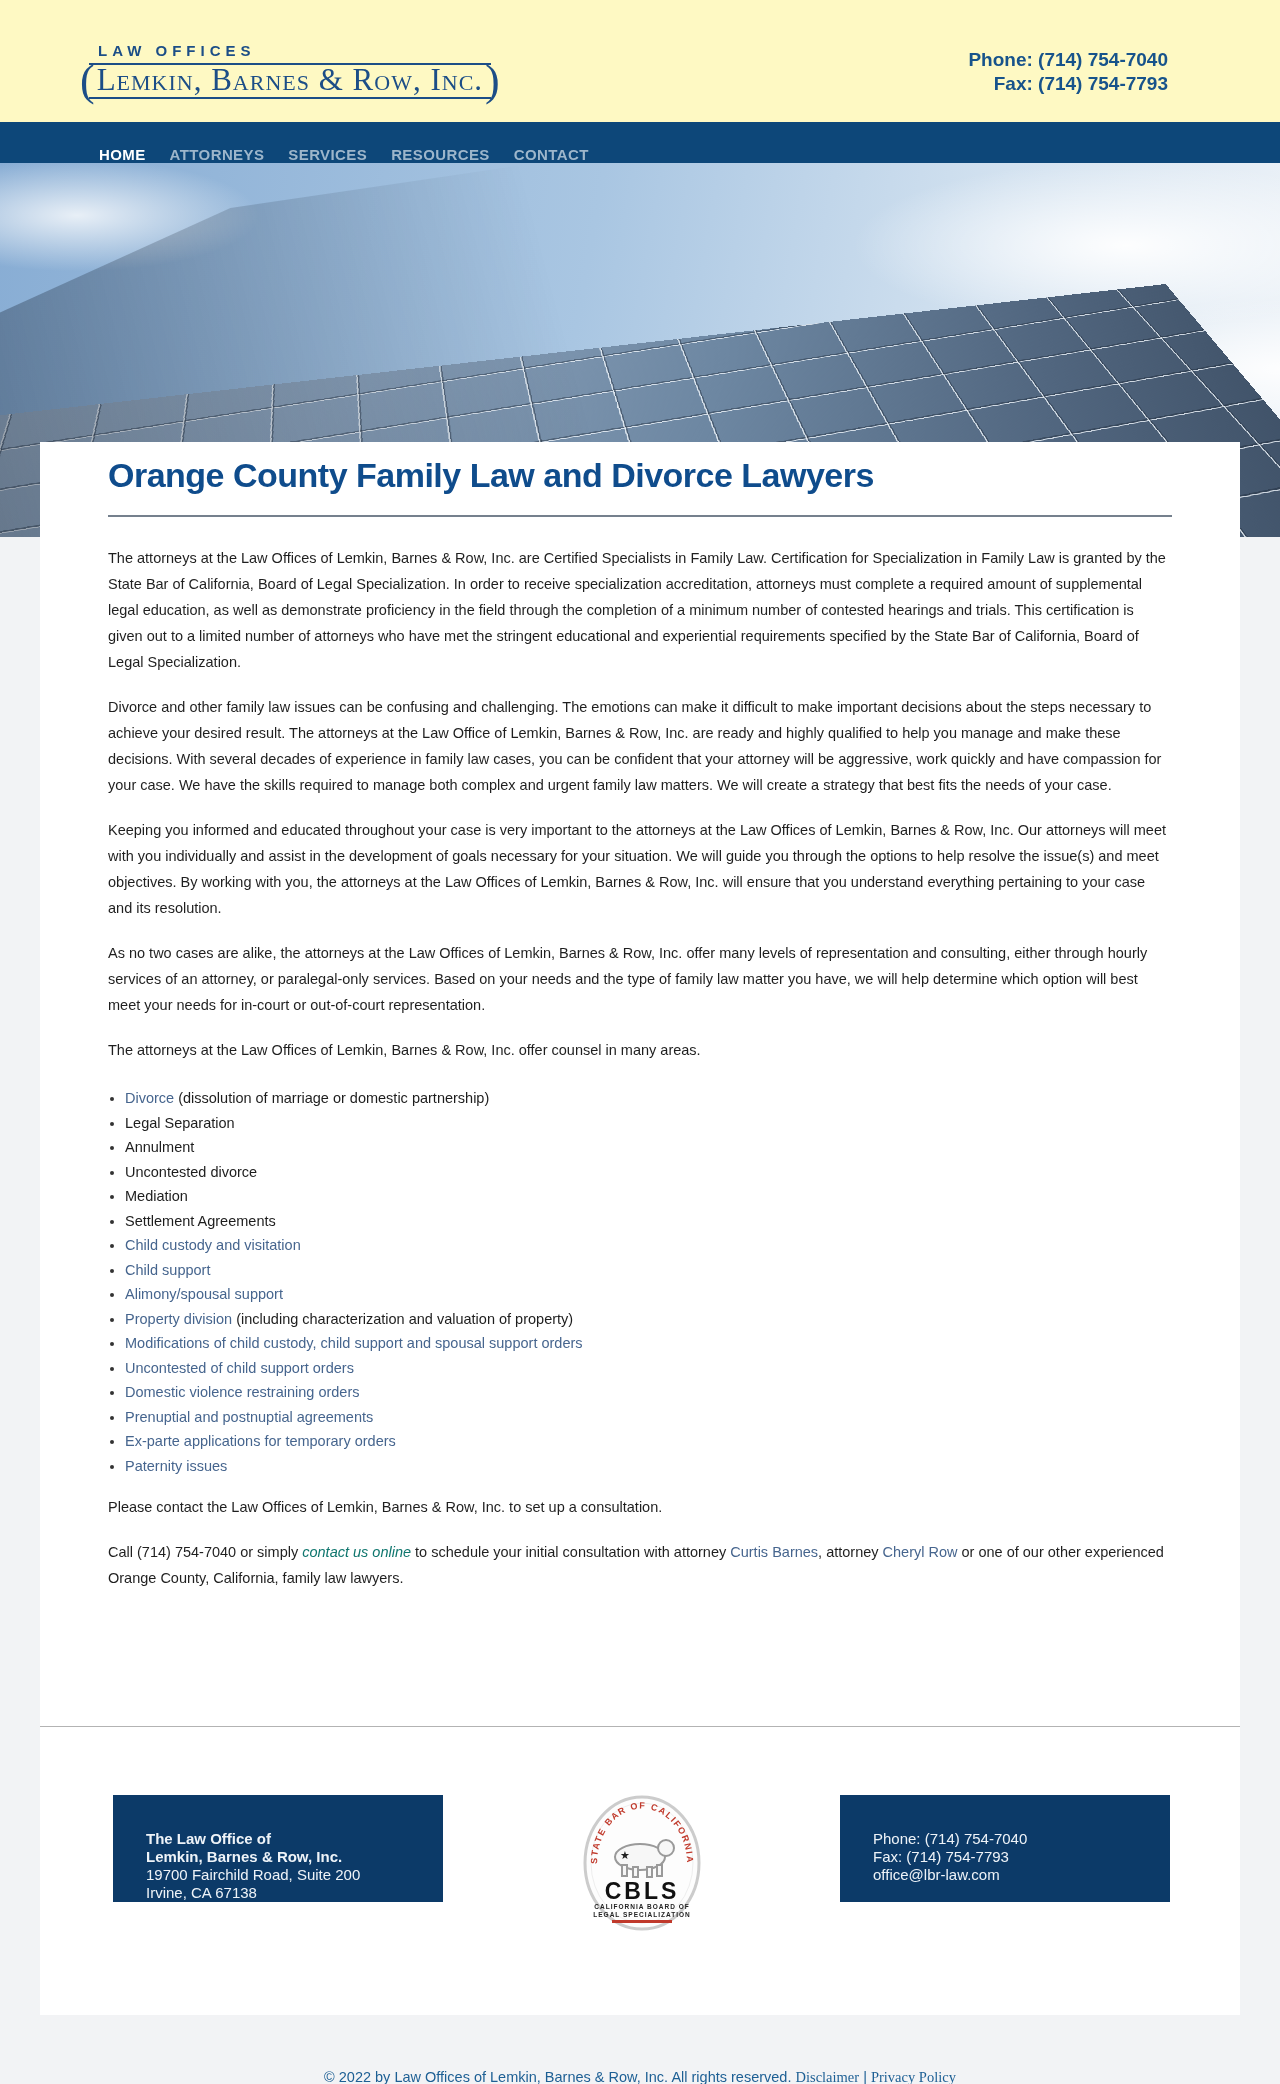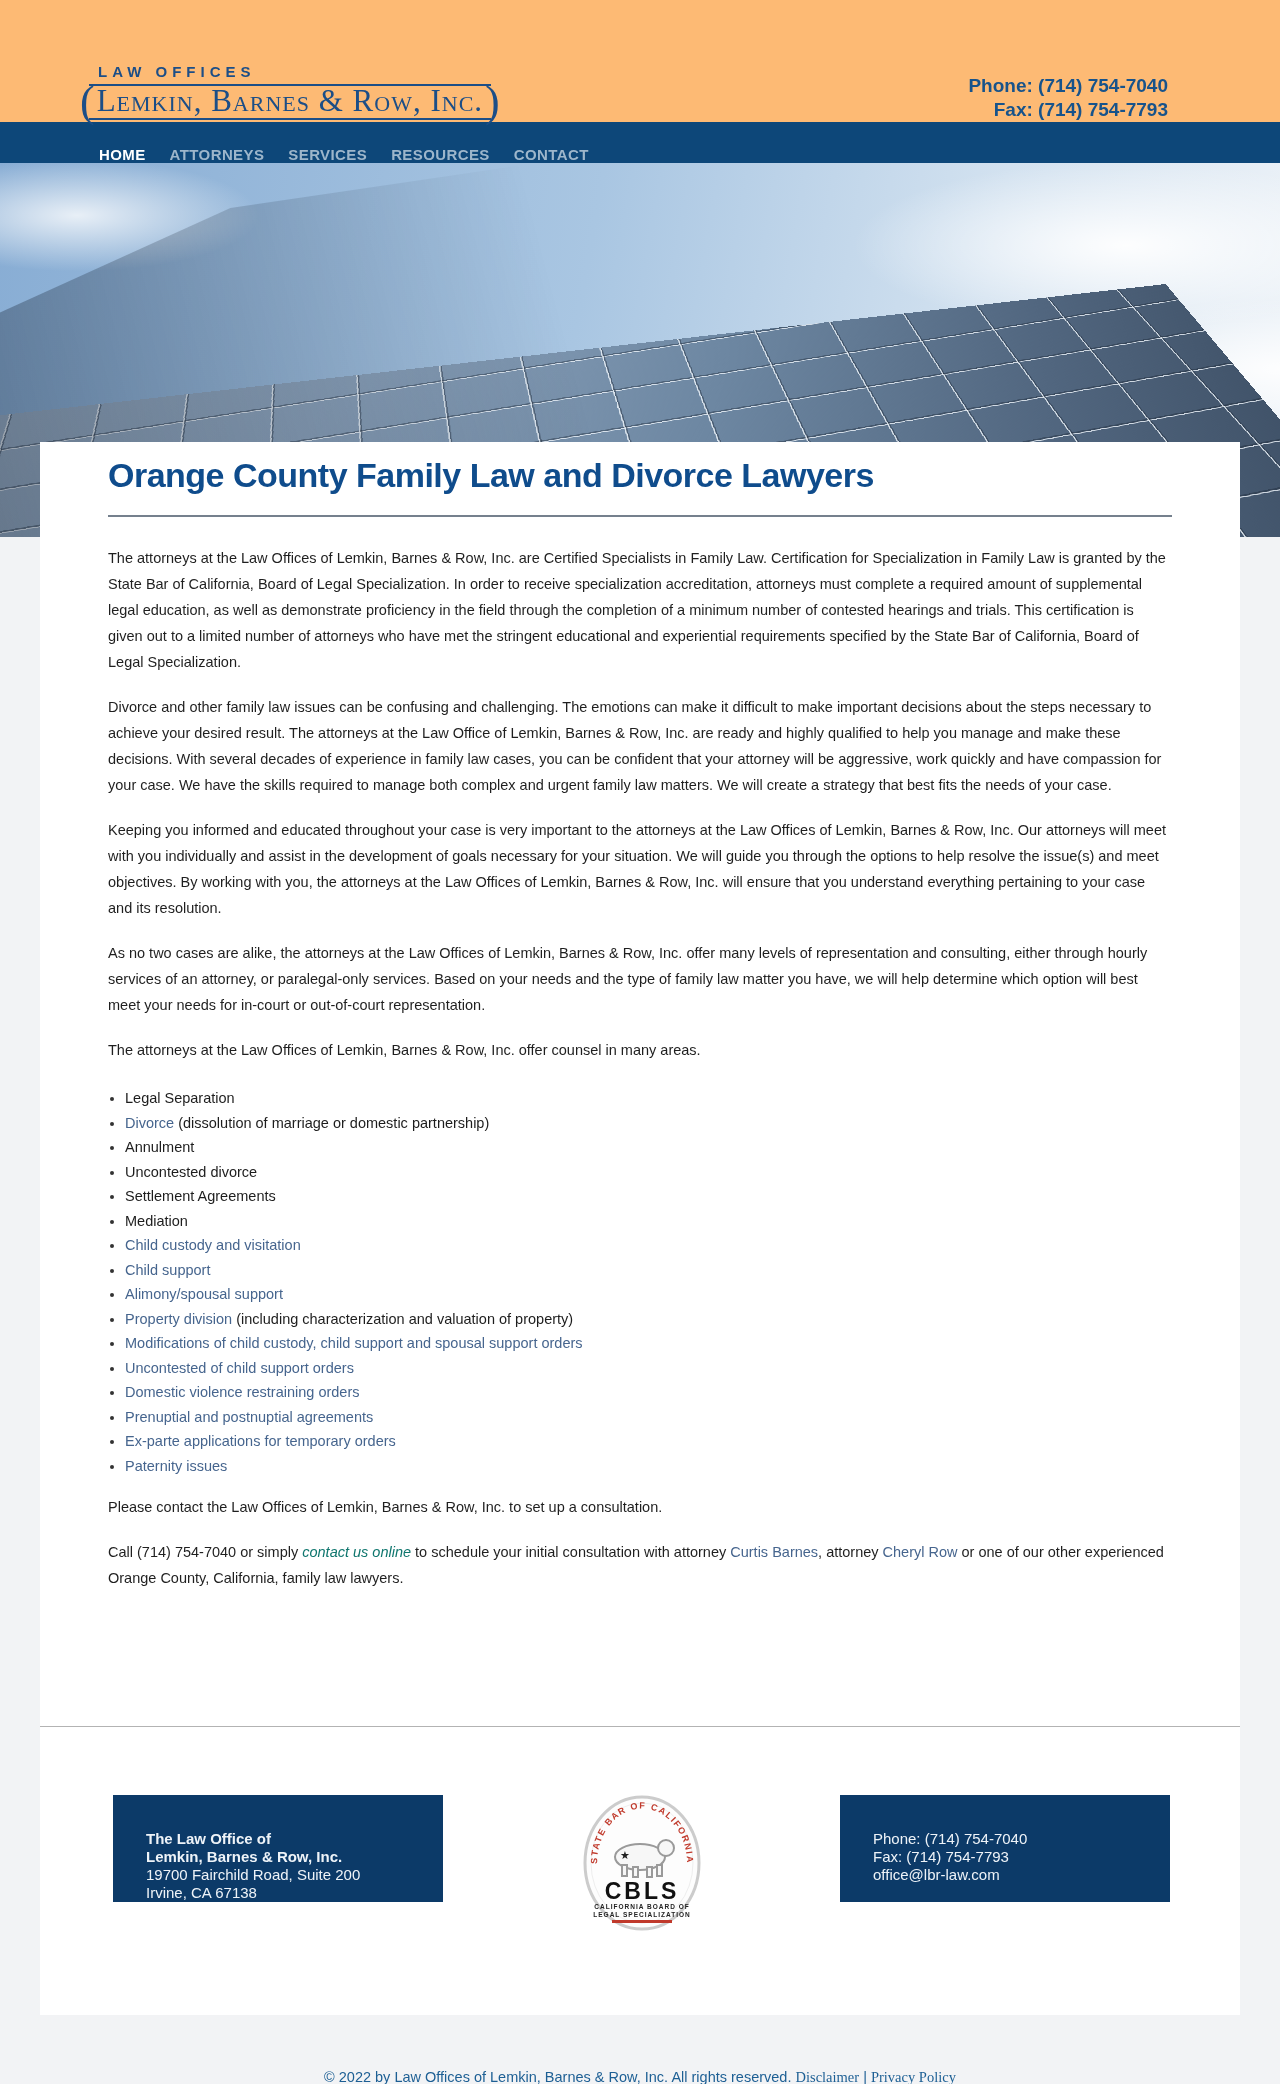--- a/index.html
+++ b/index.html
@@ -6,22 +6,22 @@
   body {
     width:1280px; min-height:2084px;
     background:#f2f3f5;
     font-family:"Liberation Sans", sans-serif;
     color:#1d1d1d;
   }
   .page { width:1280px; position:relative; }
 
   
   .header {
-    height:122px; background:#fdba74;
-    display:flex; justify-content:space-between; align-items:flex-end;
+    height:122px; background:#fef9c3;
+    display:flex; justify-content:space-between; align-items:center;
     padding:20px 112px 0 80px;
   }
   .logo { color:#1c4e87; cursor:pointer; }
   .logo-top {
     font-size:15px; font-weight:bold; letter-spacing:5px;
     padding-left:18px; margin-bottom:2px;
   }
   .logo-name-row { display:flex; align-items:center; }
   .logo-paren { font-family:"Liberation Serif", serif; font-size:44px; font-weight:normal; line-height:40px; }
   .logo-name {
@@ -159,26 +159,26 @@
 
       <div class="body-copy">
         <p class="first">The attorneys at the Law Offices of Lemkin, Barnes &amp; Row, Inc. are Certified Specialists in Family Law. Certification for Specialization in Family Law is granted by the State Bar of California, Board of Legal Specialization. In order to receive specialization accreditation, attorneys must complete a required amount of supplemental legal education, as well as demonstrate proficiency in the field through the completion of a minimum number of contested hearings and trials. This certification is given out to a limited number of attorneys who have met the stringent educational and experiential requirements specified by the State Bar of California, Board of Legal Specialization.</p>
         <p>Divorce and other family law issues can be confusing and challenging. The emotions can make it difficult to make important decisions about the steps necessary to achieve your desired result. The attorneys at the Law Office of Lemkin, Barnes &amp; Row, Inc. are ready and highly qualified to help you manage and make these decisions.  With several decades of experience in family law cases, you can be confident that your attorney will be aggressive, work quickly and have compassion for your case. We have the skills required to manage both complex and urgent family law matters. We will create a strategy that best fits the needs of your case.</p>
         <p>Keeping you informed and educated throughout your case is very important to the attorneys at the Law Offices of Lemkin, Barnes &amp; Row, Inc. Our attorneys will meet with you individually and assist in the development of goals necessary for your situation. We will guide you through the options to help resolve the issue(s) and meet objectives. By working with you, the attorneys at the Law Offices of Lemkin, Barnes &amp; Row, Inc. will ensure that you understand everything pertaining to your case and its resolution.</p>
         <p>As no two cases are alike, the attorneys at the Law Offices of Lemkin, Barnes &amp; Row, Inc. offer many levels of representation and consulting, either through hourly services of an attorney, or paralegal-only services. Based on your needs and the type of family law matter you have, we will help determine which option will best meet your needs for in-court or out-of-court representation.</p>
         <p>The attorneys at the Law Offices of Lemkin, Barnes &amp; Row, Inc. offer counsel in many areas.</p>
       </div>
 
       <ul class="pa-list">
+        <li><a class="lk-muted">Divorce</a><span> (dissolution of marriage or domestic partnership)</span></li>
         <li><span>Legal Separation</span></li>
-        <li><a class="lk-muted">Divorce</a><span> (dissolution of marriage or domestic partnership)</span></li>
         <li><span>Annulment</span></li>
         <li><span>Uncontested divorce</span></li>
+        <li><span>Mediation</span></li>
         <li><span>Settlement Agreements</span></li>
-        <li><span>Mediation</span></li>
         <li><a class="lk-muted">Child custody and visitation</a></li>
         <li><a class="lk-muted">Child support</a></li>
         <li><a class="lk-muted">Alimony/spousal support</a></li>
         <li><a class="lk-muted">Property division</a><span> (including characterization and valuation of property)</span></li>
         <li><a class="lk-muted">Modifications of child custody, child support and spousal support orders</a></li>
         <li><a class="lk-muted">Uncontested of child support orders</a></li>
         <li><a class="lk-muted">Domestic violence restraining orders</a></li>
         <li><a class="lk-muted">Prenuptial and postnuptial agreements</a></li>
         <li><a class="lk-muted">Ex-parte applications for temporary orders</a></li>
         <li><a class="lk-muted">Paternity issues</a></li>

